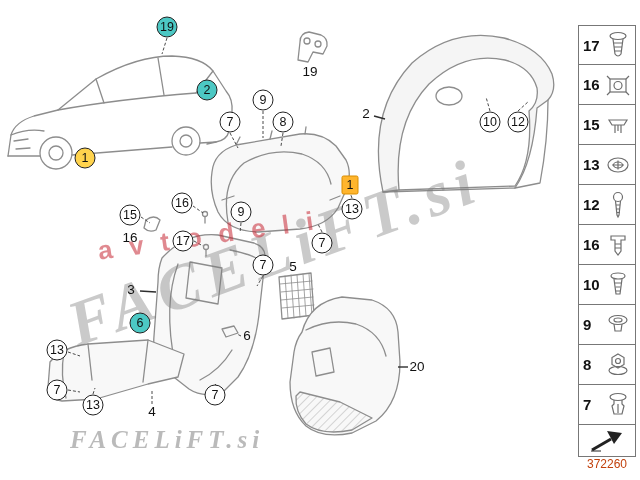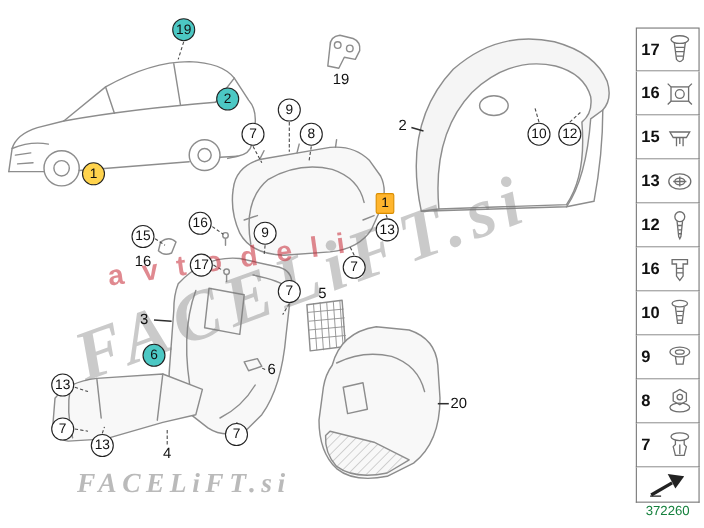--- a/index.html
+++ b/index.html
@@ -23,21 +23,21 @@
   .co.yellow{width:21px;height:21px;border:1.6px solid #222;border-radius:50%;background:#ffd34d}
   .co.tag{width:17px;height:19px;background:#ffb52d;border:1px solid #d98d00;border-radius:2px}
   .co.txt{font-size:13.5px}
   
   .legend{position:absolute;left:578px;top:25px;width:58px;z-index:6}
   .cell{height:40px;border:1px solid #777;border-top-width:0;background:#fff;display:flex;align-items:center;
     justify-content:space-between;padding:0 4px}
   .cell:first-child{border-top-width:1px}
   .cell .num{font-weight:bold;font-size:15px;color:#111}
   .cell.arrowbox{height:32px;justify-content:center}
-  .pn{position:absolute;left:578px;top:457px;width:58px;text-align:center;font-size:12px;color:#15803d;z-index:6}
+  .pn{position:absolute;left:578px;top:457px;width:58px;text-align:center;font-size:12px;color:#c2410c;z-index:6}
   svg.fic{display:block}
 </style>
 </head>
 <body>
 
 <div class="stage">
 
   <svg class="art" width="640" height="480" viewBox="0 0 640 480">
     <defs>
       <pattern id="hatch18" width="6" height="6" patternUnits="userSpaceOnUse" patternTransform="rotate(45)">

